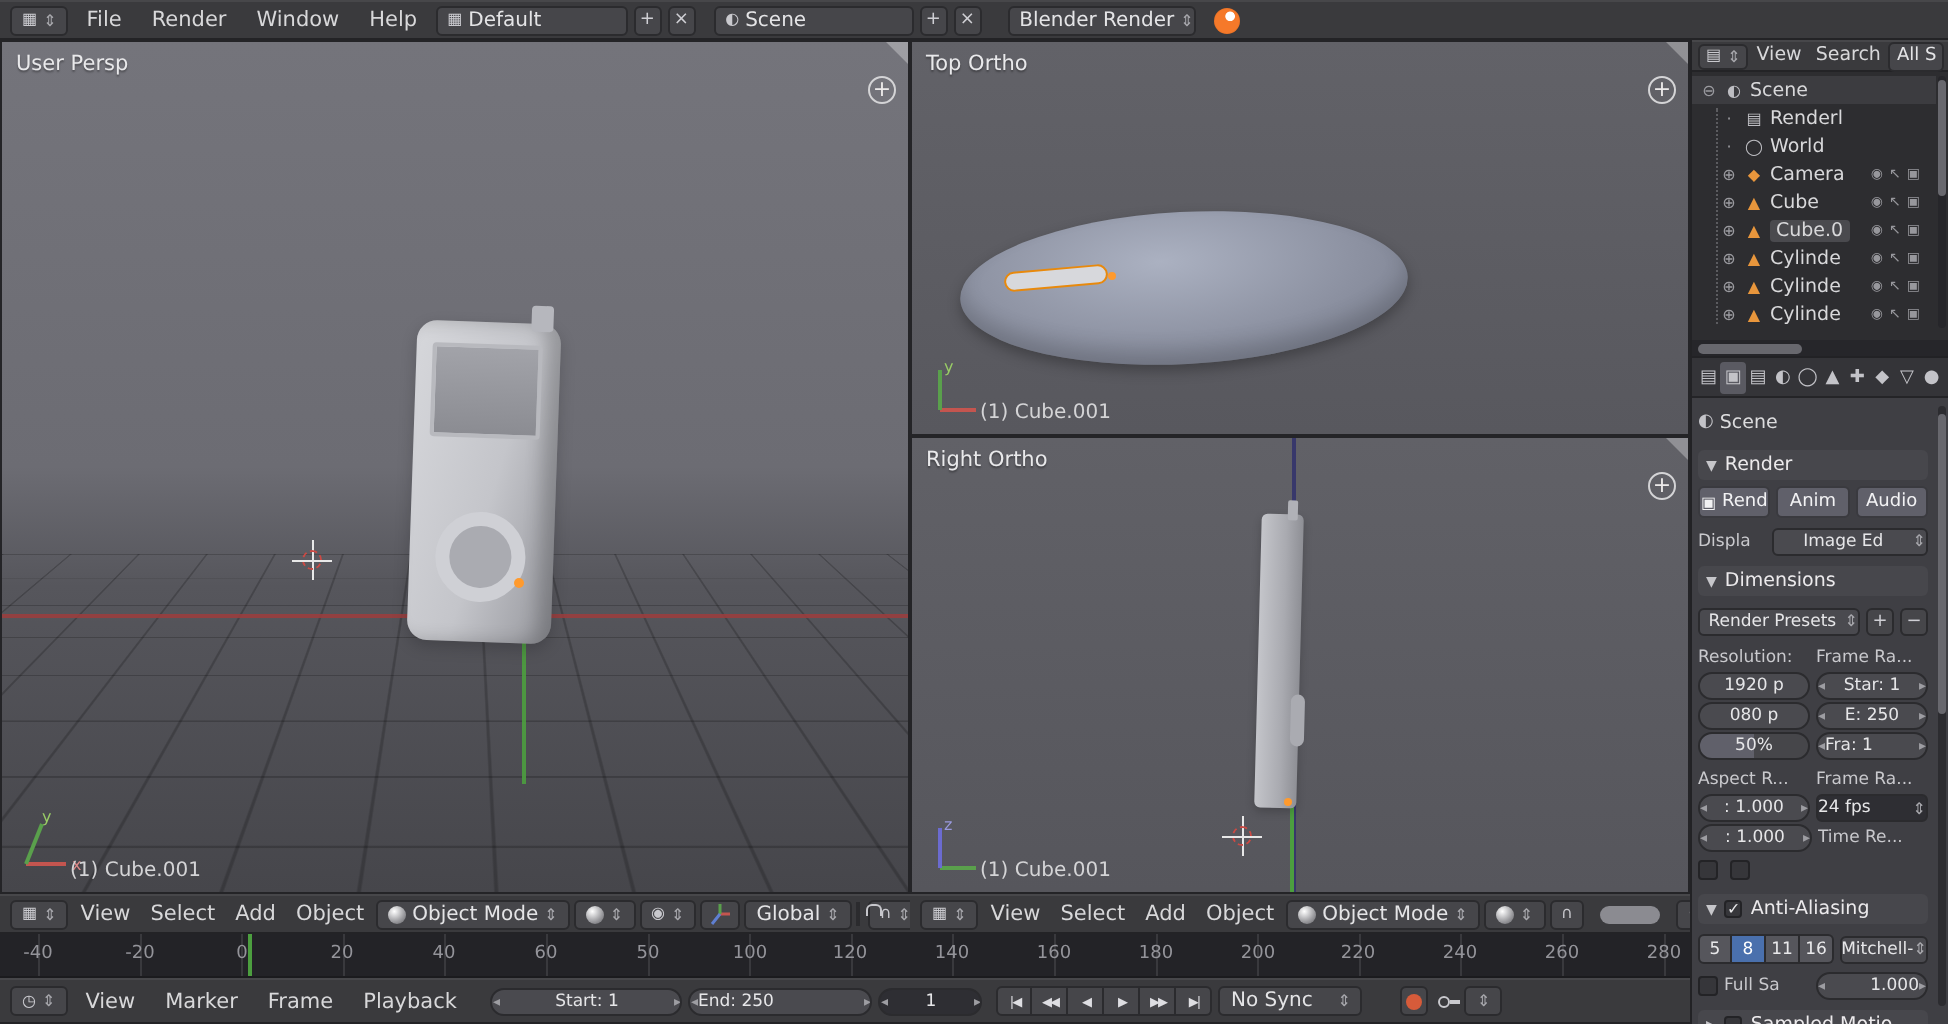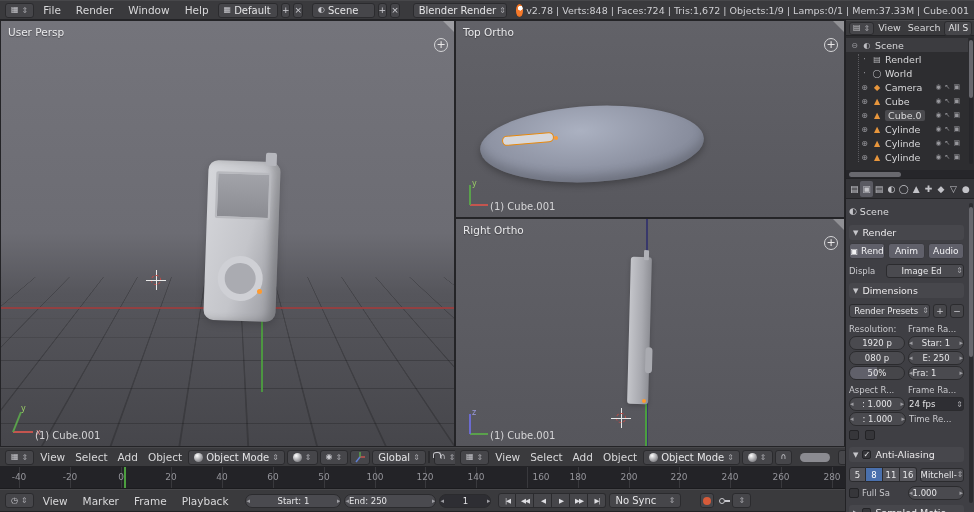--- a/index.html
+++ b/index.html
@@ -85,21 +85,20 @@
         <span class="ic">◐</span>
         <span style="flex:1">Scene</span>
       </span>
     <span class="sq">+</span>
     <span class="sq">×</span>
     <span class="btn" style="width:94px;margin-left:10px">
         <span style="flex:1">Blender Render</span>
         <span class="updn">⇕</span>
       </span>
     <span style="width:13px;height:13px;border-radius:50%;background:radial-gradient(circle at 62% 32%,#fff 0 2.2px,transparent 2.6px),radial-gradient(circle,#f5792a 62%,#c95d14);margin-left:6px"></span>
-    <span style="font-size:9.5px;color:#cfcfd3;white-space:nowrap">v2.78 | Verts:848 | Faces:724 | Tris:1,672 | Objects:1/9 | Lamps:0/1 | Mem:37.33M | Cube.001</span>
   </div>
 
   <div class="viewport" style="left:0;top:20px;width:455px;height:427px;background:linear-gradient(180deg,#74747b 0%,#6c6c73 50%,#56565c 64%,#46464b 100%)">
     <span class="vplabel">User Persp</span>
     <div class="floor"></div>
     <div class="abs" style="left:0;right:0;top:286px;height:2px;background:#9e3d3d;opacity:.85"></div>
     <div class="abs" style="left:260px;top:287px;width:2px;height:84px;background:#4c9e3f;opacity:.9"></div>
     <div class="cursor3d" style="left:148px;top:252px">
         <span class="ring"></span>
       </div>
@@ -232,21 +231,21 @@
     <span class="tick" style="left:19px">-40</span>
     <span class="tick" style="left:70px">-20</span>
     <span class="tick" style="left:121px">0</span>
     <span class="tick" style="left:171px">20</span>
     <span class="tick" style="left:222px">40</span>
     <span class="tick" style="left:273px">60</span>
     <span class="tick" style="left:324px">50</span>
     <span class="tick" style="left:375px">100</span>
     <span class="tick" style="left:425px">120</span>
     <span class="tick" style="left:476px">140</span>
-    <span class="tick" style="left:541px">160</span>
+    <span class="tick" style="left:527px">160</span>
     <span class="tick" style="left:578px">180</span>
     <span class="tick" style="left:629px">200</span>
     <span class="tick" style="left:679px">220</span>
     <span class="tick" style="left:730px">240</span>
     <span class="tick" style="left:781px">260</span>
     <span class="tick" style="left:832px">280</span>
     <div class="abs" style="left:124px;top:0;bottom:0;width:2px;background:#4c9e3f"></div>
   </div>
 
   <div class="bar abs" style="left:0;top:489px;width:845px;height:23px;gap:3px">
@@ -526,21 +525,21 @@
       <span class="field" style="flex:1;border-radius:3px;margin-left:3px">
           <span style="flex:1;text-align:center">Mitchell-</span>
           <span class="updn">⇕</span>
         </span>
     </div>
     <div class="prow" style="top:307px">
       <span class="checkbox"></span>
       <span class="plabel" style="flex:1">Full Sa</span>
       <span class="field" style="width:56px">
           <span class="arr">◂</span>
-          <span style="flex:1;text-align:left">1.000</span>
+          <span style="flex:1;text-align:right">1.000</span>
           <span class="arr">▸</span>
         </span>
     </div>
 
     <div class="phead" style="top:326px">
       <span class="tri">▶</span>
       <span class="checkbox" style="width:9px;height:9px"></span>
       <span>Sampled Motio</span>
     </div>
     <div class="abs" style="right:1px;top:24px;width:4px;height:300px;background:#2c2c30;border-radius:2px">

